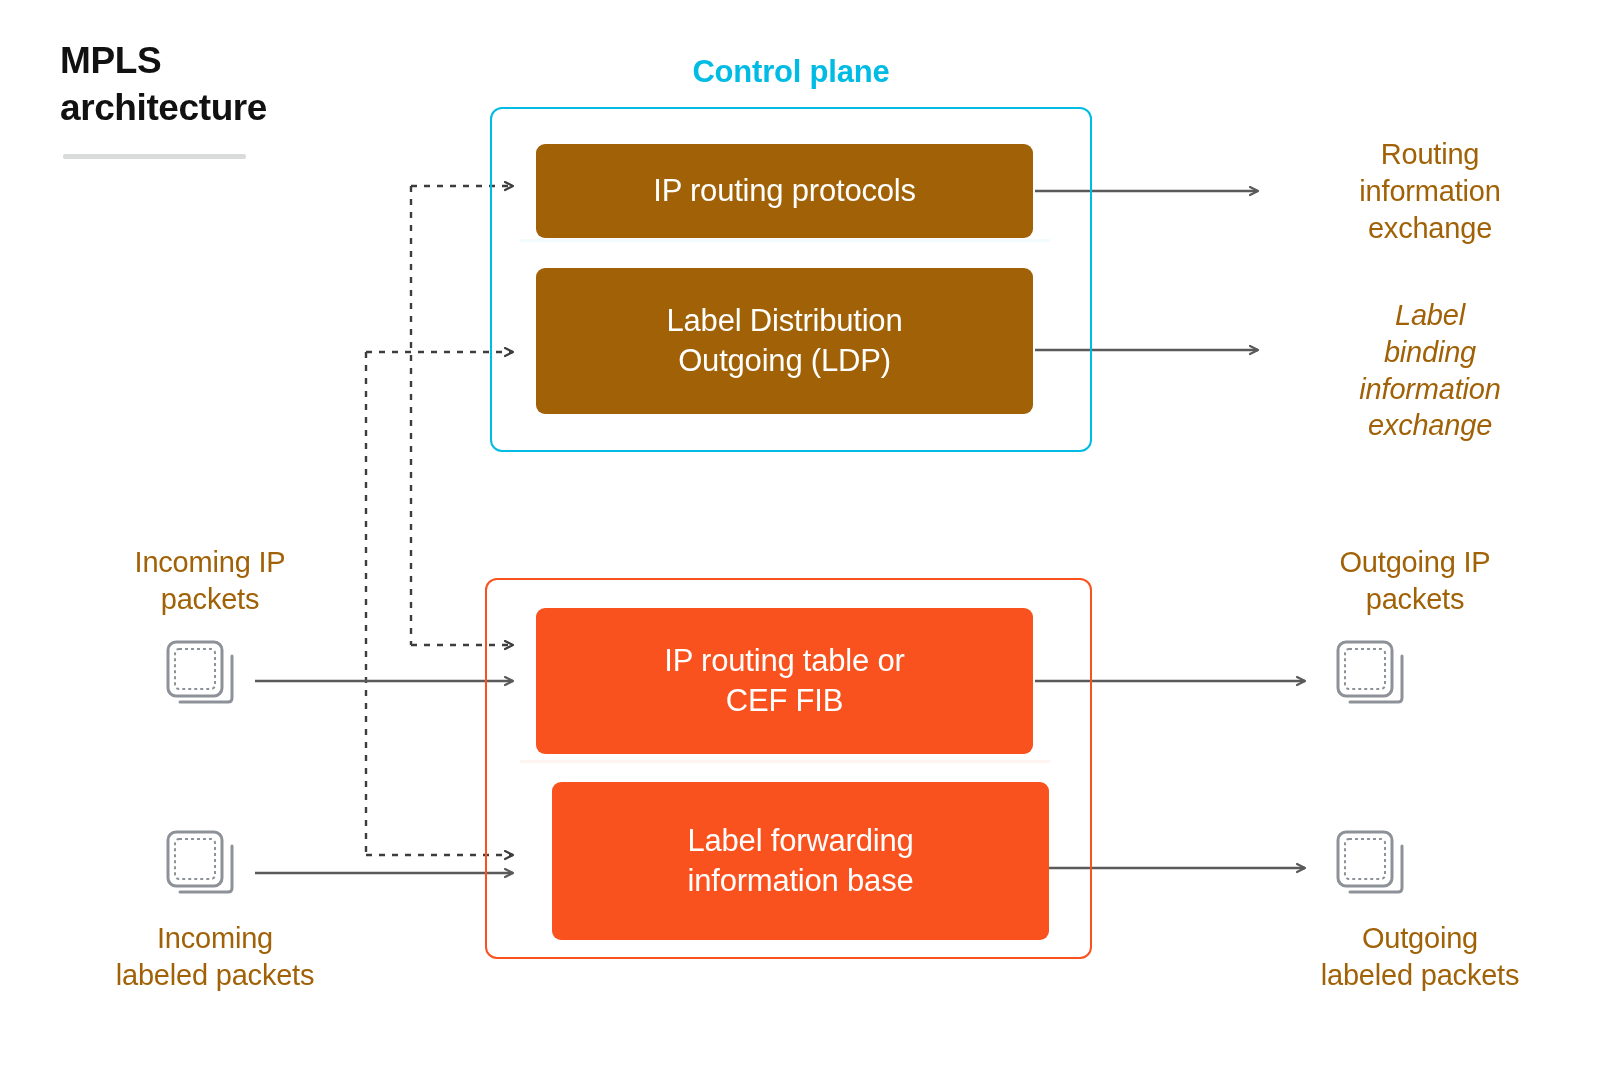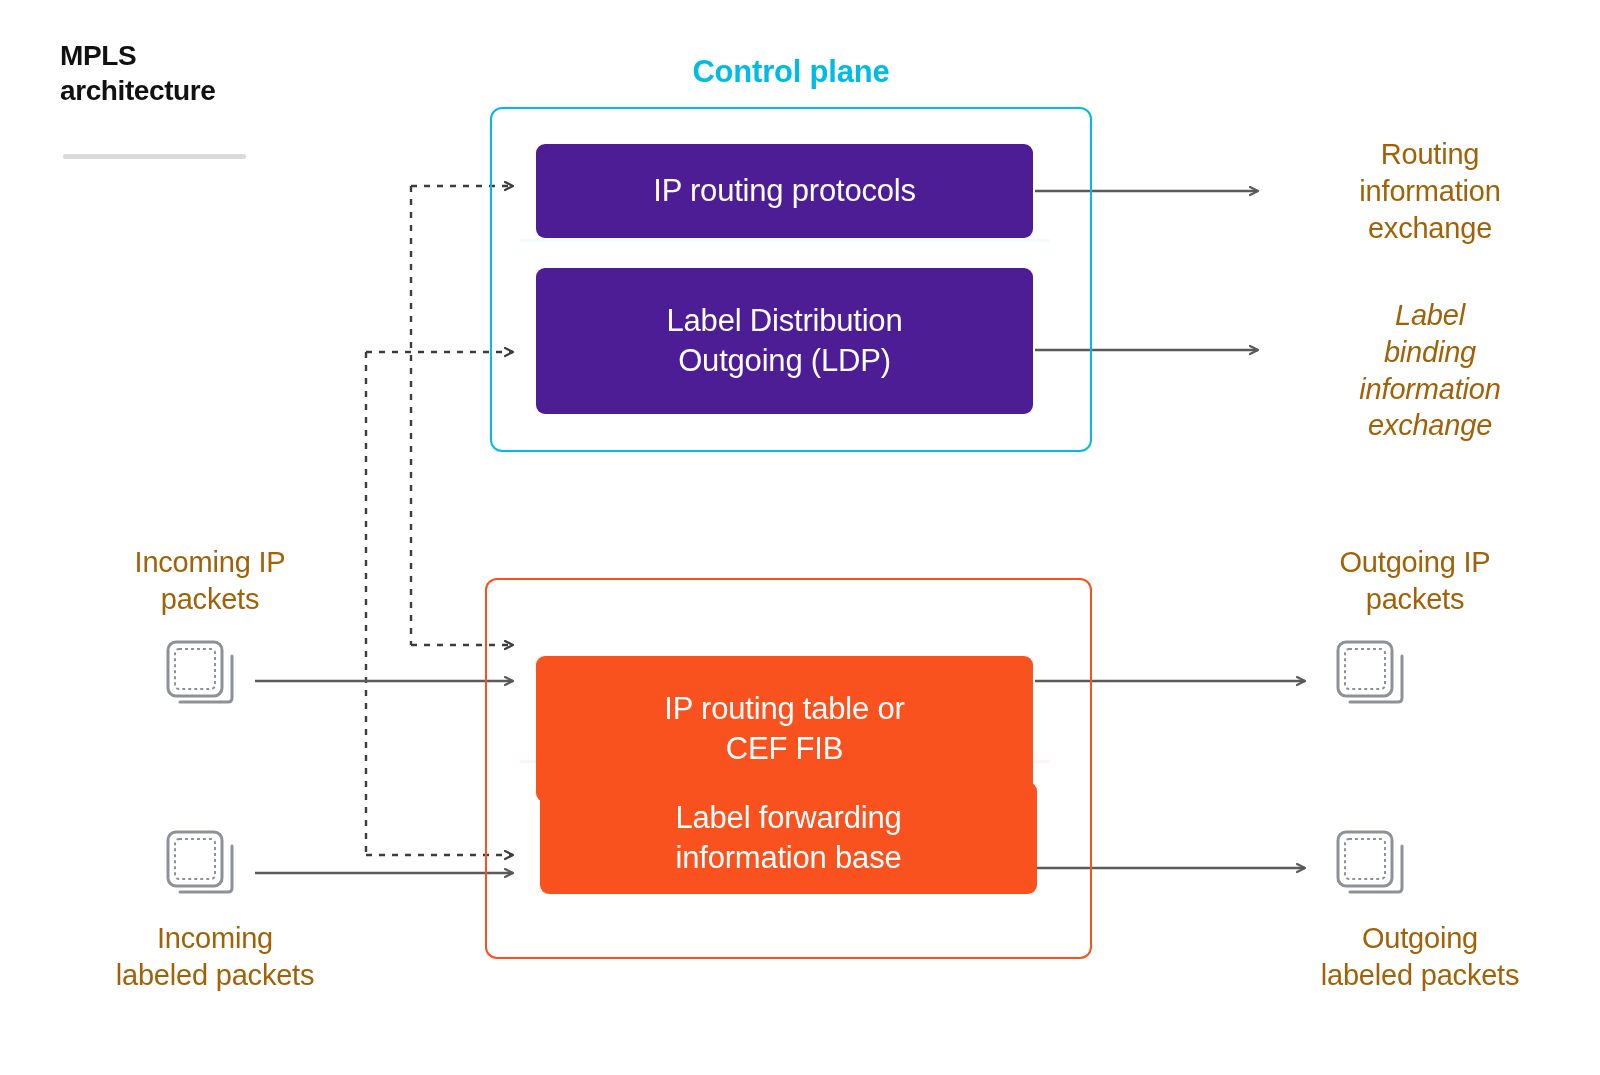--- a/index.html
+++ b/index.html
@@ -23,21 +23,21 @@
     width: 1600px;
     height: 1075px;
     pointer-events: none;
   }
 
   
   .title {
     position: absolute;
     left: 60px;
     top: 38px;
-    font-size: 28px;
+    font-size: 37px;
     font-weight: bold;
     line-height: 1.26;
     color: #111111;
     letter-spacing: -0.4px;
     white-space: pre-line;
   }
   .title-rule {
     position: absolute;
     left: 63px;
     top: 154px;
@@ -100,34 +100,34 @@
     justify-content: center;
     text-align: center;
     color: #ffffff;
     font-size: 31px;
     line-height: 1.30;
     letter-spacing: -0.2px;
     white-space: pre-line;
     box-sizing: border-box;
     padding: 0 14px;
   }
-  .block.cyan  { background: #4c1d95; }
+  .block.cyan  { background: #a16207; }
   .block.orange{ background: #f9521f; }
 
   #block-ip-routing-protocols {
     left: 536px; top: 144px; width: 497px; height: 94px;
   }
   #block-ldp {
     left: 536px; top: 268px; width: 497px; height: 146px;
   }
   #block-ip-routing-table {
-    left: 536px; top: 608px; width: 497px; height: 146px; margin-top: 48px;
+    left: 536px; top: 608px; width: 497px; height: 146px;
   }
   #block-label-forwarding {
-    left: 540px; top: 782px; width: 497px; height: 112px;
+    left: 552px; top: 782px; width: 497px; height: 158px;
   }
 
   
   .block-underglow {
     position: absolute;
     height: 3px;
     background: #f2fbfd;
   }
   #underglow-control { left: 520px; top: 239px; width: 530px; }
   #underglow-forwarding { left: 520px; top: 760px; width: 530px; background: #fef4f1; }

